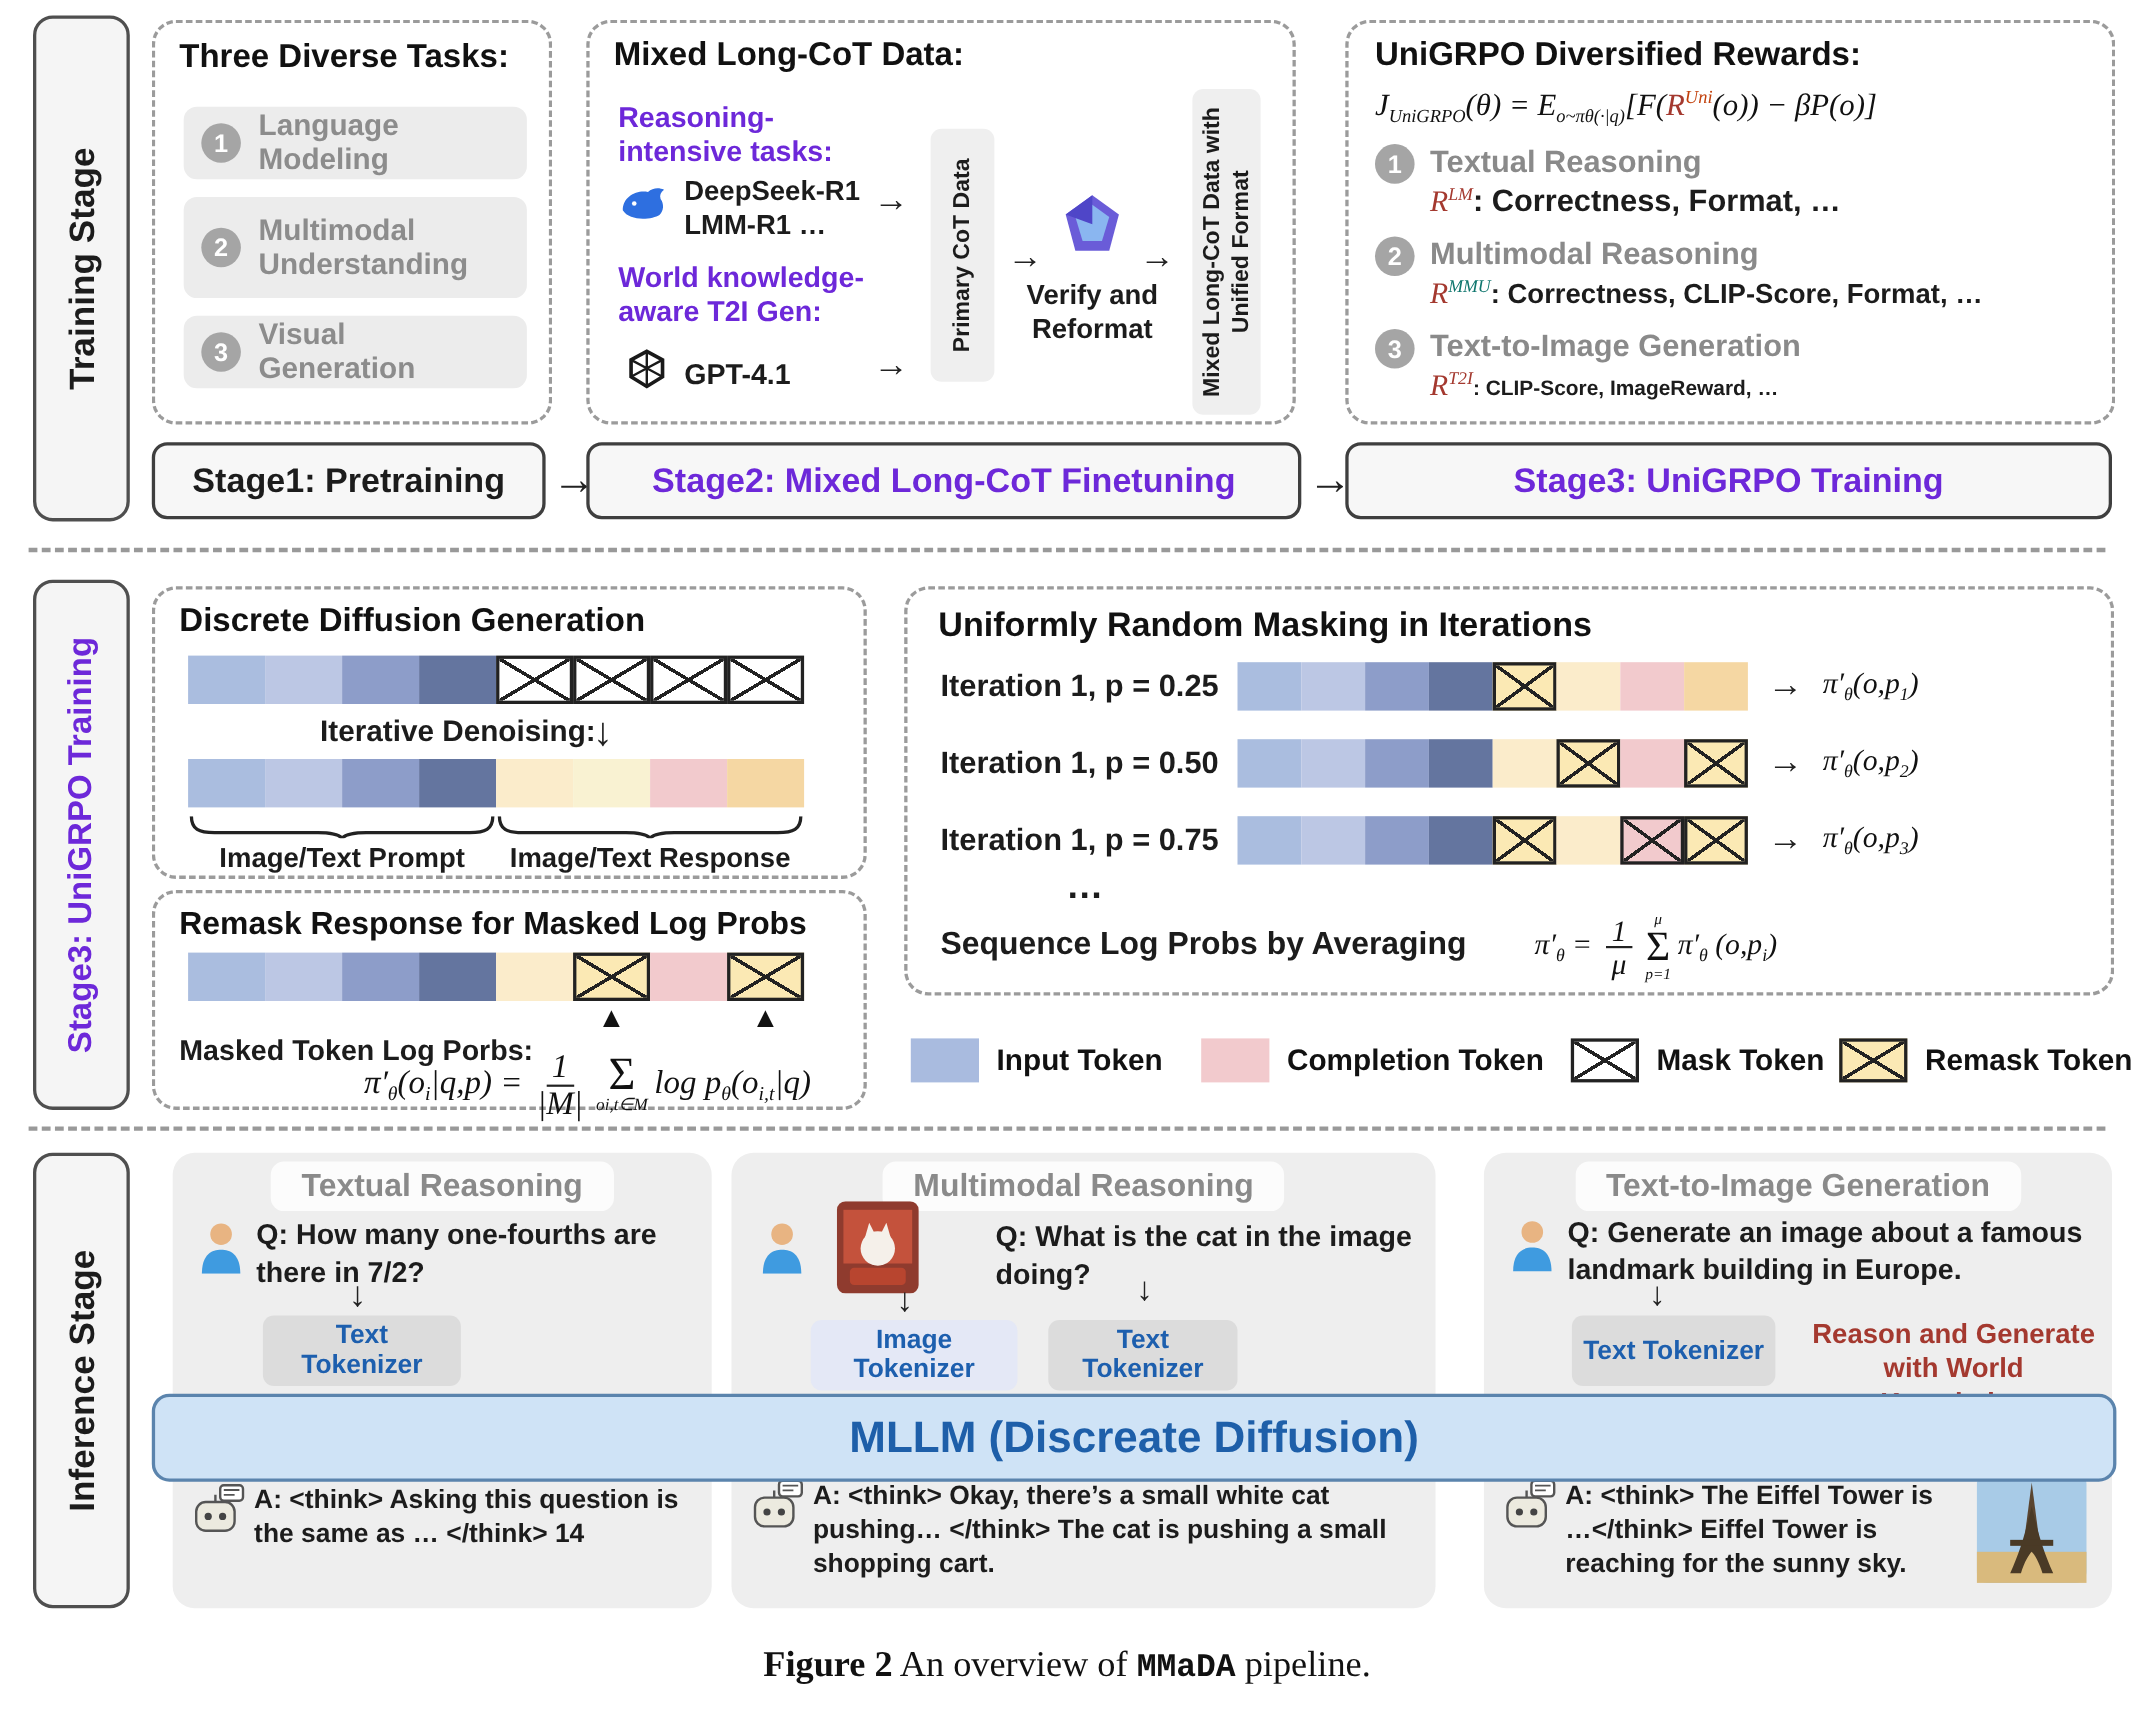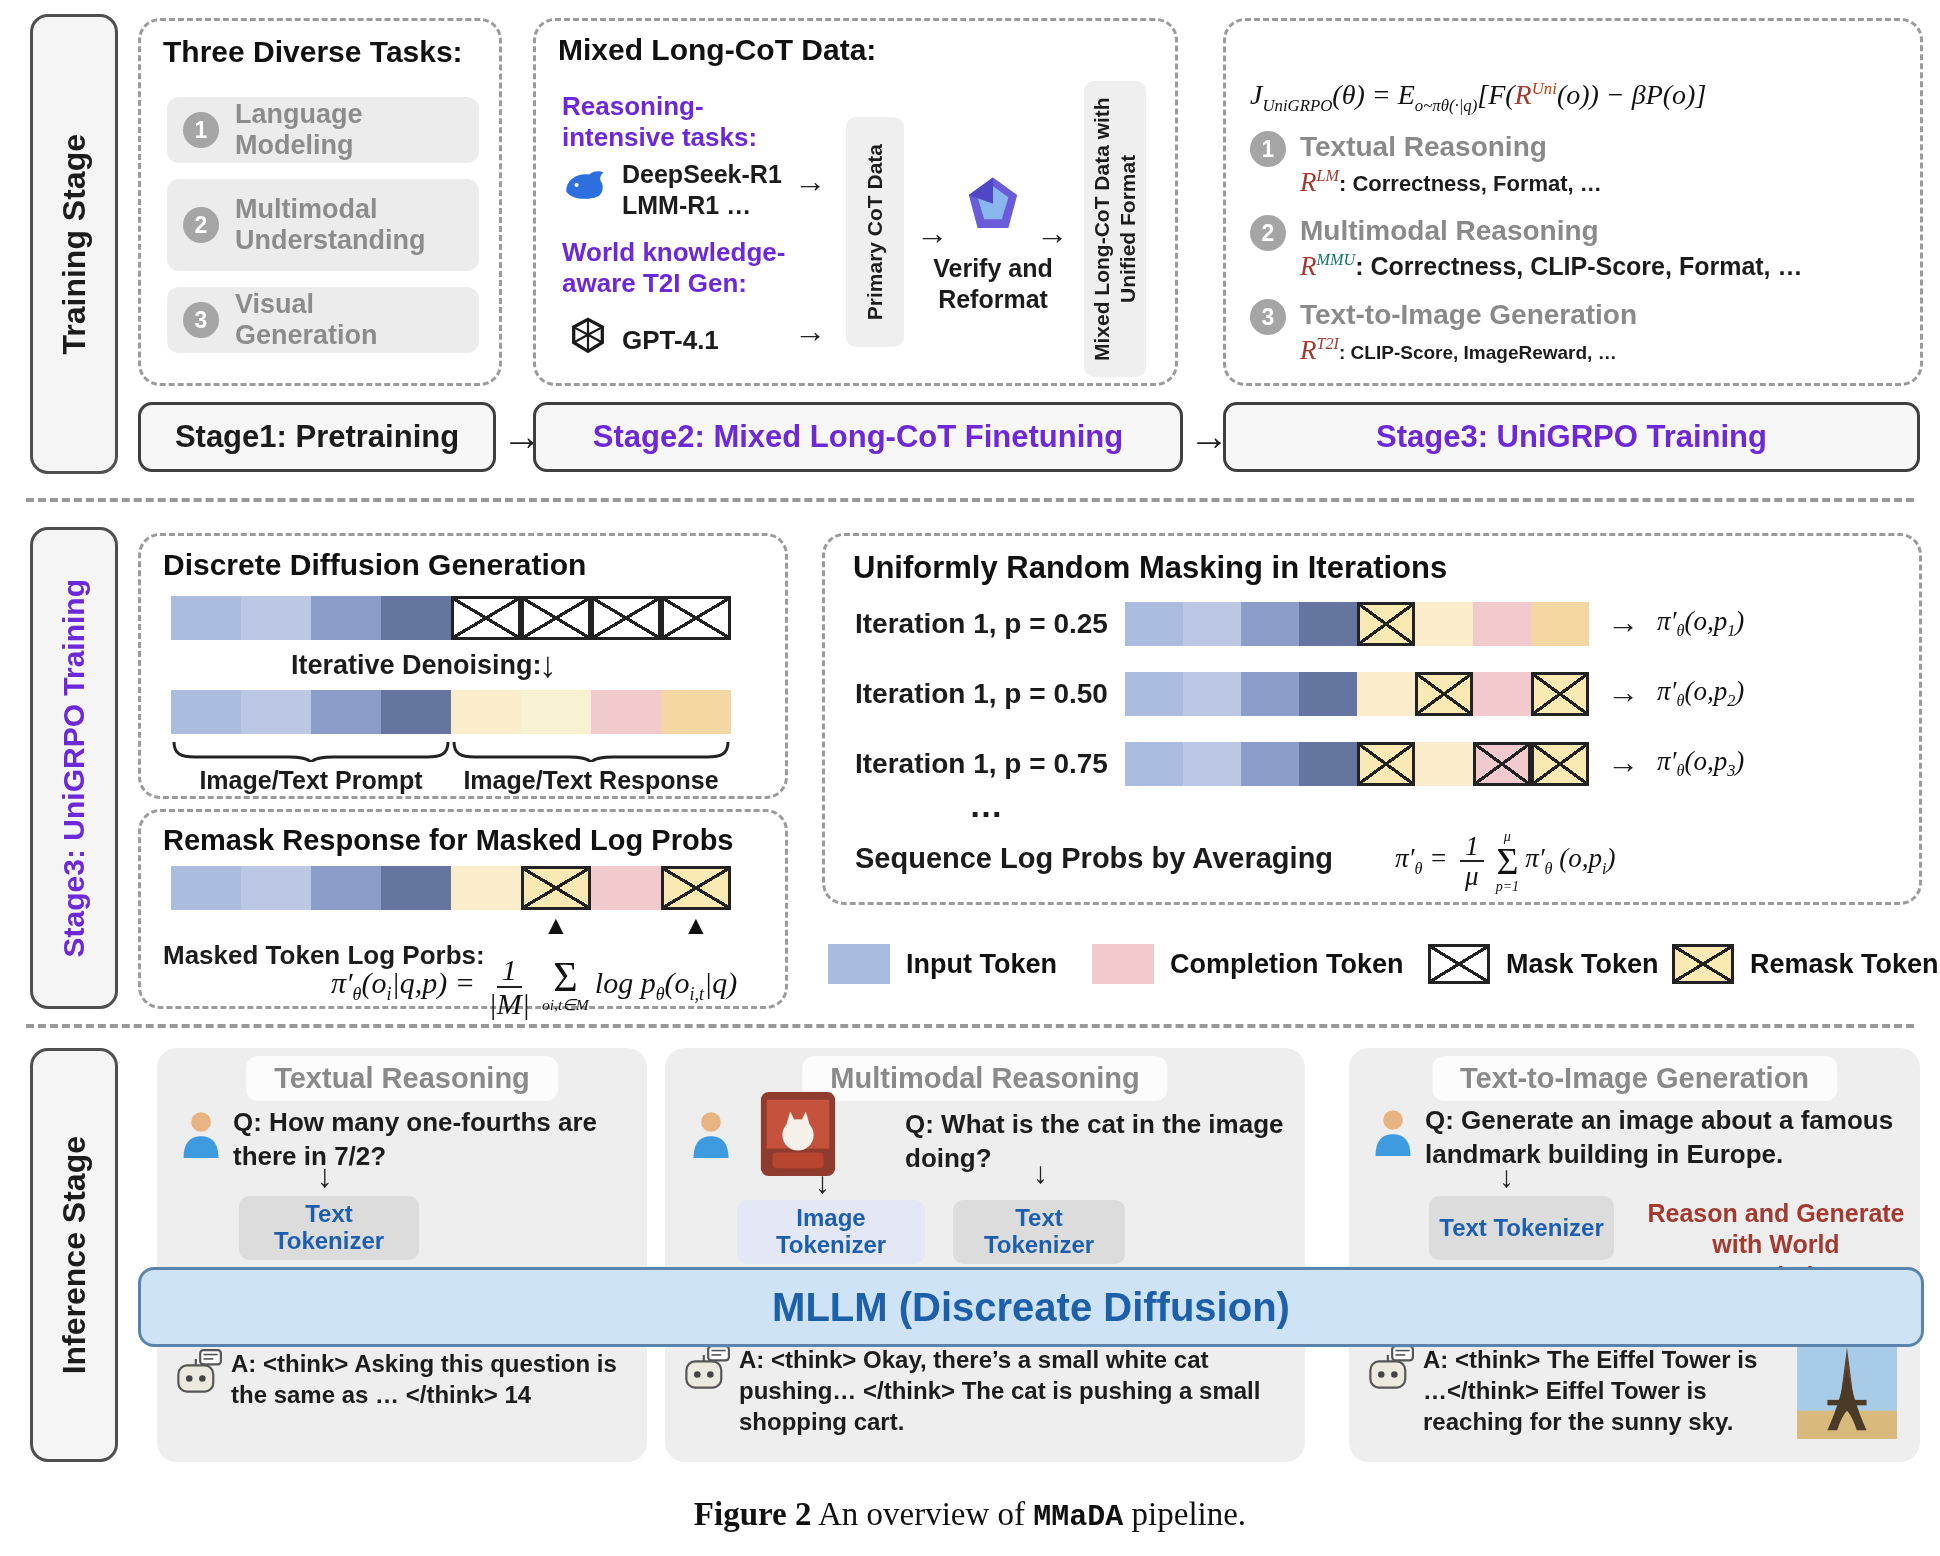--- a/index.html
+++ b/index.html
@@ -115,28 +115,29 @@
         </svg>
     </div>
     <div class="abs" style="left:372px;top:232px;width:170px;text-align:center;font-weight:bold;font-size:25px;line-height:1.25">Verify and Reformat</div>
     <div class="arrow" style="left:500px;top:194px;font-size:32px">→</div>
     <div class="vbox" style="left:548px;top:60px;width:62px;height:296px">
       <span>Mixed Long-CoT Data with Unified Format</span>
     </div>
   </div>
 
   <div class="dbox" style="left:1223px;top:18px;width:700px;height:368px">
+    <div class="btitle" style="left:24px;top:12px">UniGRPO Diversified Rewards:</div>
     <div class="abs formula" style="left:24px;top:58px;font-size:28px"><span>J</span><sub>UniGRPO</sub><span>(θ) = E</span><sub>o~πθ(·|q)</sub><span>[F(</span><span style="color: rgb(164, 57, 47);">R</span><sup style="color: #c2410c;">Uni</sup><span>(o)) − βP(o)]</span></div>
 
     <div class="abs" style="left:24px;top:110px">
         <div class="numc">1</div>
       </div>
     <div class="abs gray" style="left:74px;top:110px;font-weight:bold;font-size:28px">Textual Reasoning</div>
     <div class="abs" style="left:74px;top:146px">
-      <span class="formula" style="font-size:27px"><span style="color: rgb(164, 57, 47);">R</span><sup style="color: rgb(164, 57, 47);">LM</sup></span><span style="font-weight:bold;font-size:22px">: Correctness, Format, …</span>
+      <span class="formula" style="font-size:27px"><span style="color: rgb(164, 57, 47);">R</span><sup style="color: rgb(164, 57, 47);">LM</sup></span><span style="font-weight:bold;font-size:28px">: Correctness, Format, …</span>
     </div>
 
     <div class="abs" style="left:24px;top:194px">
         <div class="numc">2</div>
       </div>
     <div class="abs gray" style="left:74px;top:194px;font-weight:bold;font-size:28px">Multimodal Reasoning</div>
     <div class="abs" style="left:74px;top:230px">
       <span class="formula" style="font-size:27px"><span style="color: rgb(164, 57, 47);">R</span><sup style="color: #0f766e;">MMU</sup></span><span style="font-weight:bold;font-size:25px">: Correctness, CLIP-Score, Format, …</span>
     </div>
 

